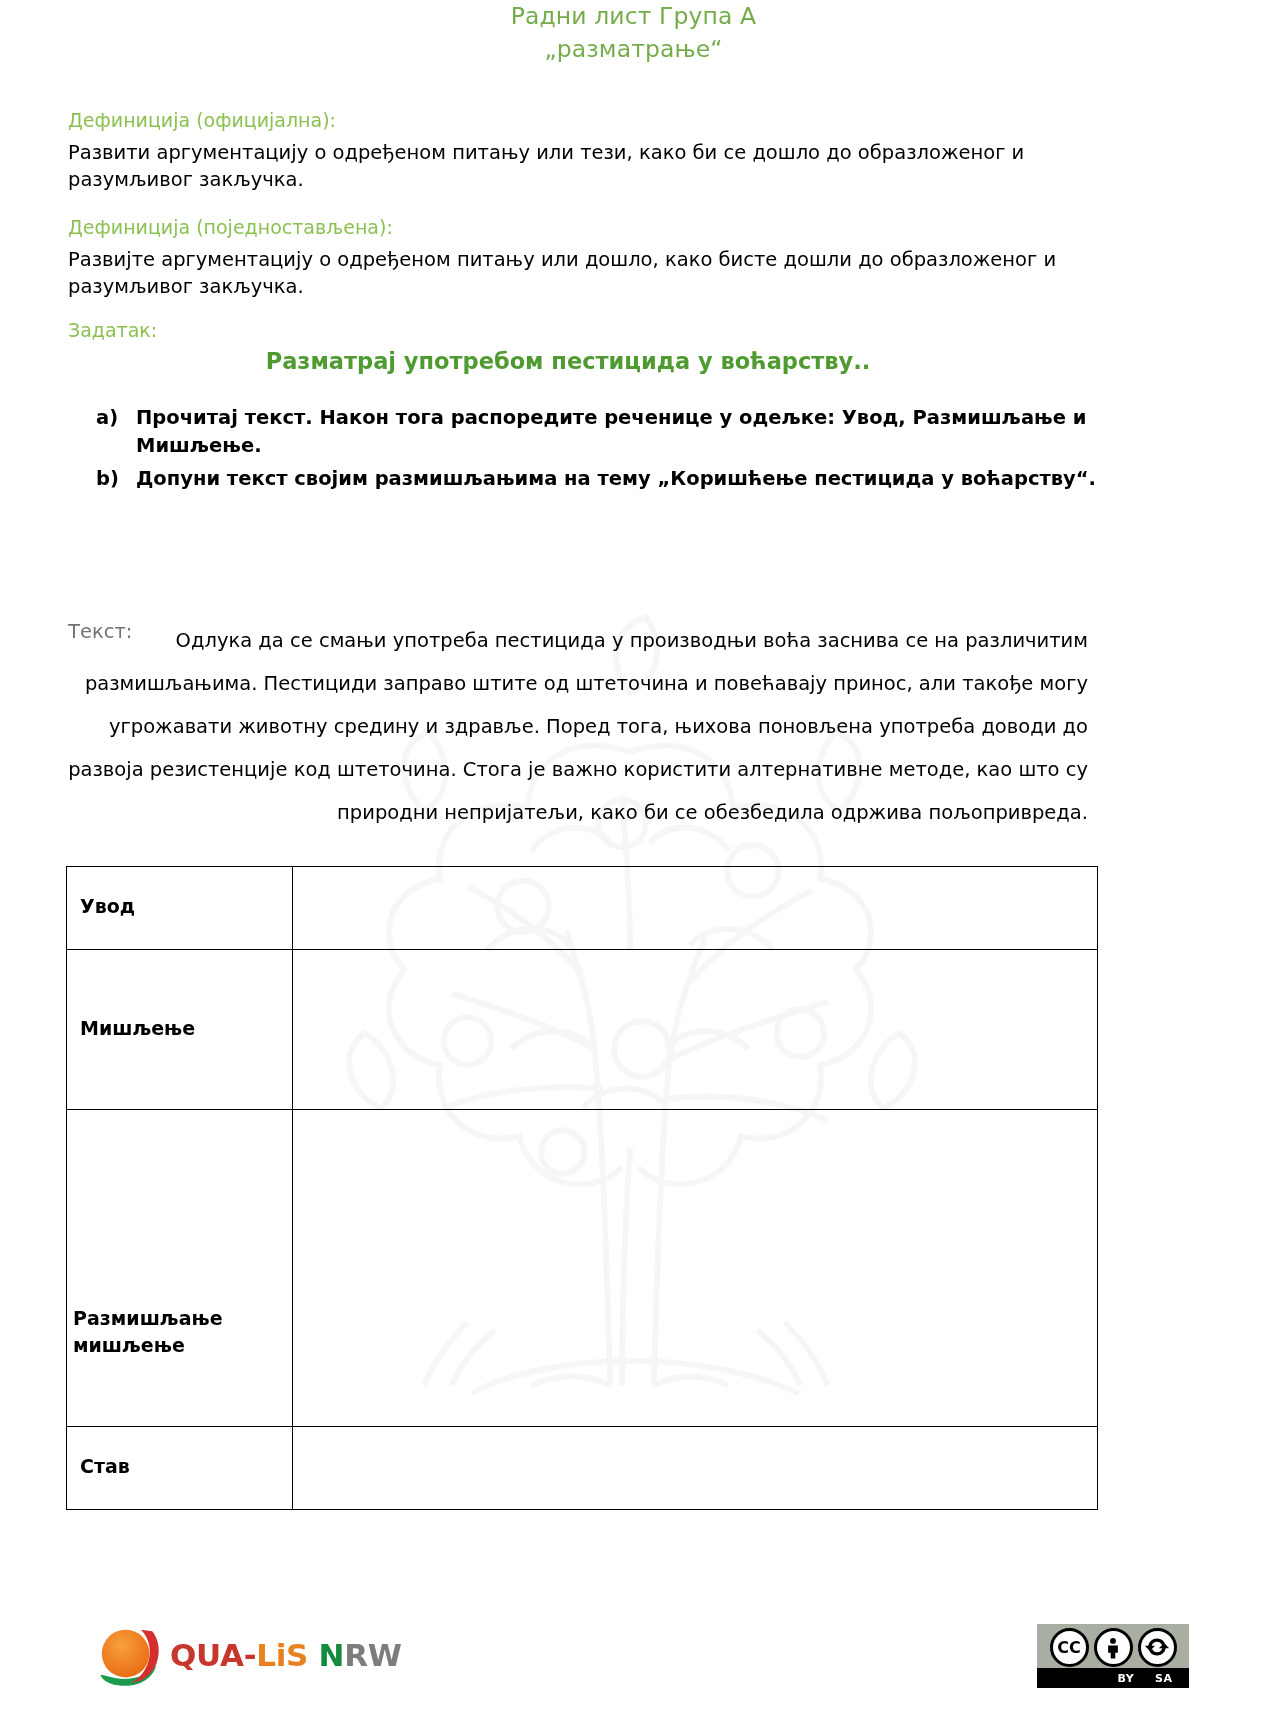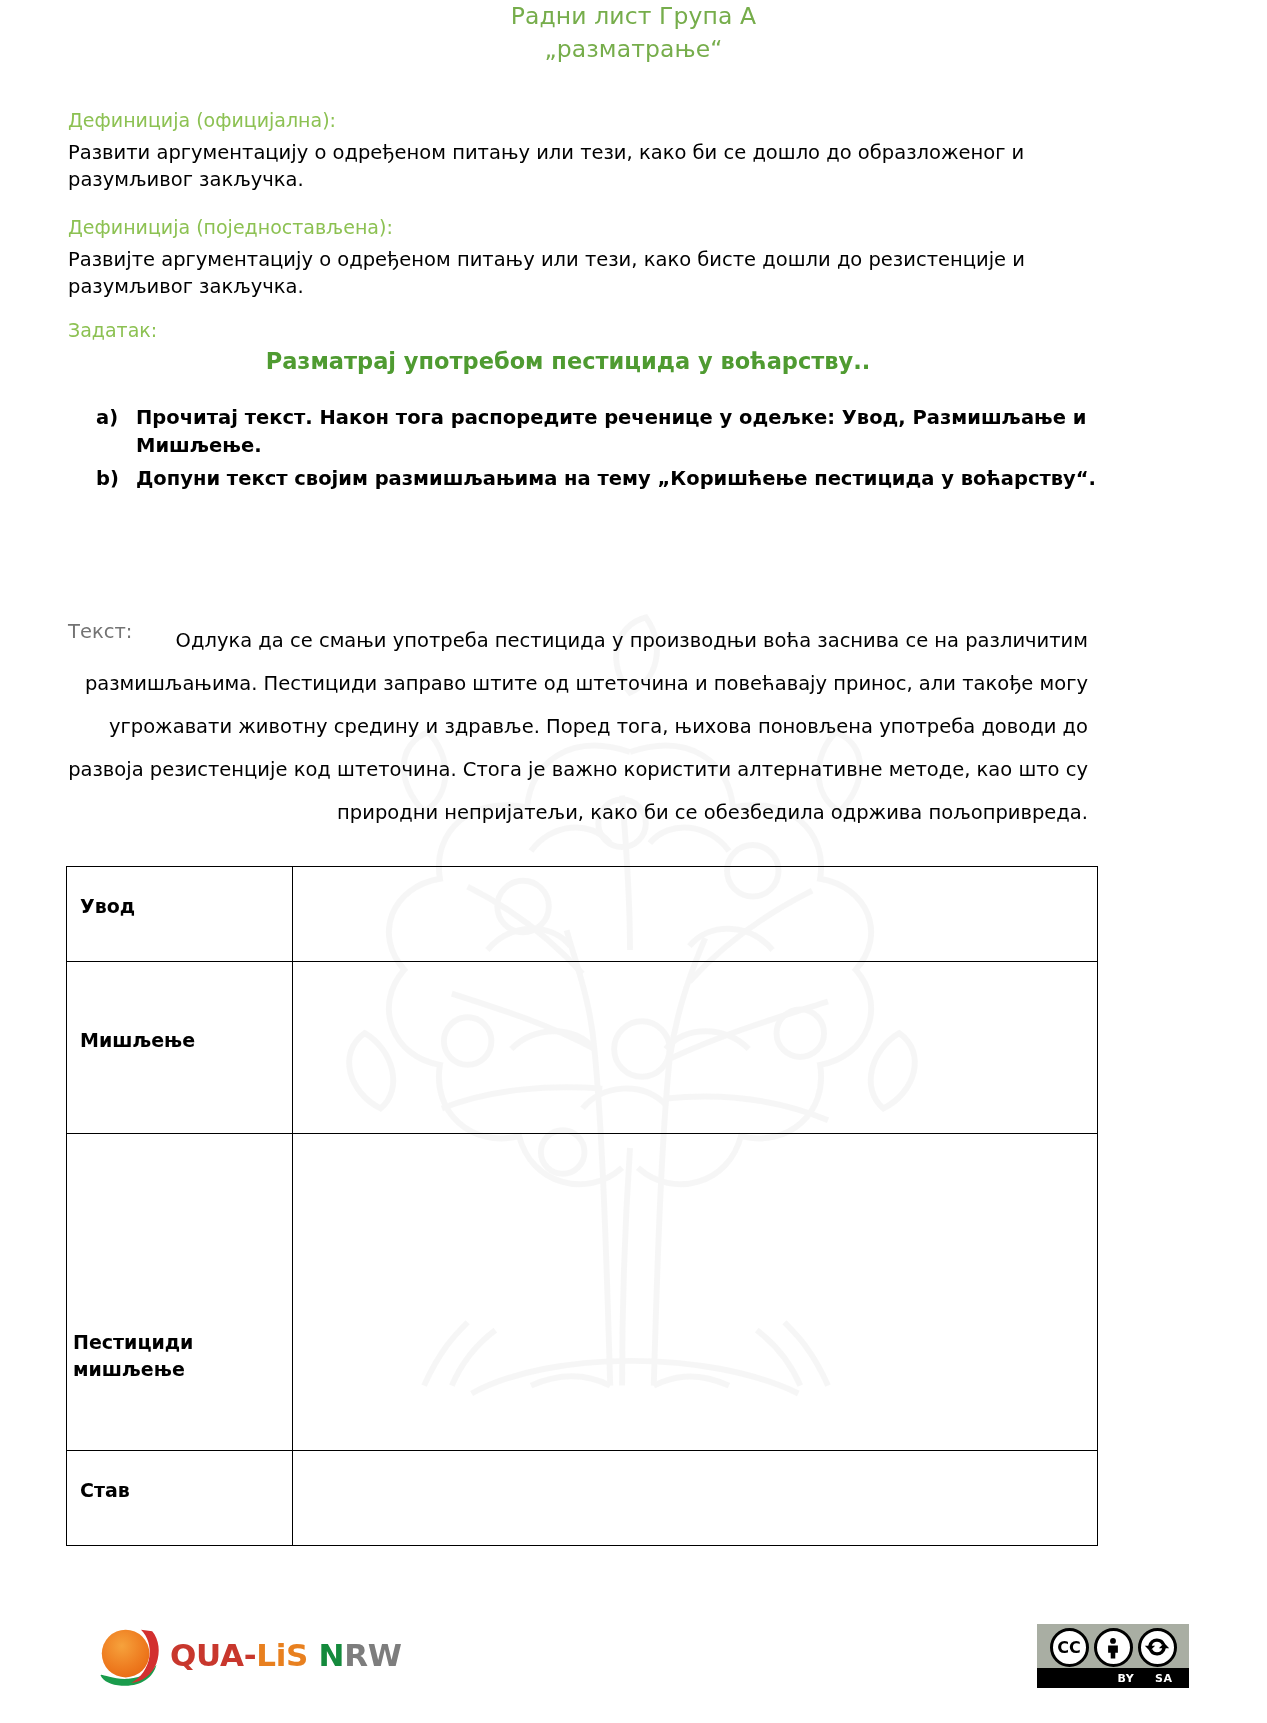--- a/index.html
+++ b/index.html
@@ -122,21 +122,21 @@
     left: 66px;
     top: 866px;
     width: 1032px;
     border-collapse: collapse;
     table-layout: fixed;
     background: transparent;
   }
   .answer-table td {
     border: 1.6px solid #000;
     vertical-align: middle;
-    padding: 0 0 16px 13px;
+    padding: 0 0 4px 13px;
     font-weight: bold;
     font-size: 19px;
     background: transparent;
   }
   .answer-table td.valcell {
     border-left: 1.6px solid #000;
     padding: 0;
   }
   .col-label { width: 212px; }
 
@@ -300,21 +300,21 @@
     <span class="line2">„разматрање“</span>
   </div>
 
   <div class="sec-def1 block">
     <div class="label-green">Дефиниција (официјална):</div>
     <div class="body-text">Развити аргументацију о одређеном питању или тези, како би се дошло до образложеног и разумљивог закључка.</div>
   </div>
 
   <div class="sec-def2 block">
     <div class="label-green">Дефиниција (поједностављена):</div>
-    <div class="body-text">Развијте аргументацију о одређеном питању или тези, како бисте дошли до резистенције и разумљивог закључка.</div>
+    <div class="body-text">Развијте аргументацију о одређеном питању или дошло, како бисте дошли до образложеног и разумљивог закључка.</div>
   </div>
 
   <div class="sec-task-label label-green">Задатак:</div>
 
   <div class="task-heading">Разматрај употребом пестицида у воћарству..</div>
 
   <div class="task-list">
     <div class="task-item">
       <span class="marker">a)</span>
       <span class="itext">Прочитај текст. Након тога распоредите реченице у одељке: Увод, Размишљање и Мишљење.</span>
@@ -332,21 +332,21 @@
     <tbody>
       <tr class="row-uvod">
         <td class="col-label">Увод</td>
         <td class="valcell"></td>
       </tr>
       <tr class="row-misljenje">
         <td class="col-label">Мишљење</td>
         <td class="valcell"></td>
       </tr>
       <tr class="row-sopstveno">
-        <td class="col-label">Пестициди мишљење</td>
+        <td class="col-label">Размишљање мишљење</td>
         <td class="valcell"></td>
       </tr>
       <tr class="row-stav">
         <td class="col-label">Став</td>
         <td class="valcell"></td>
       </tr>
     </tbody>
   </table>
 
   <div class="footer">

